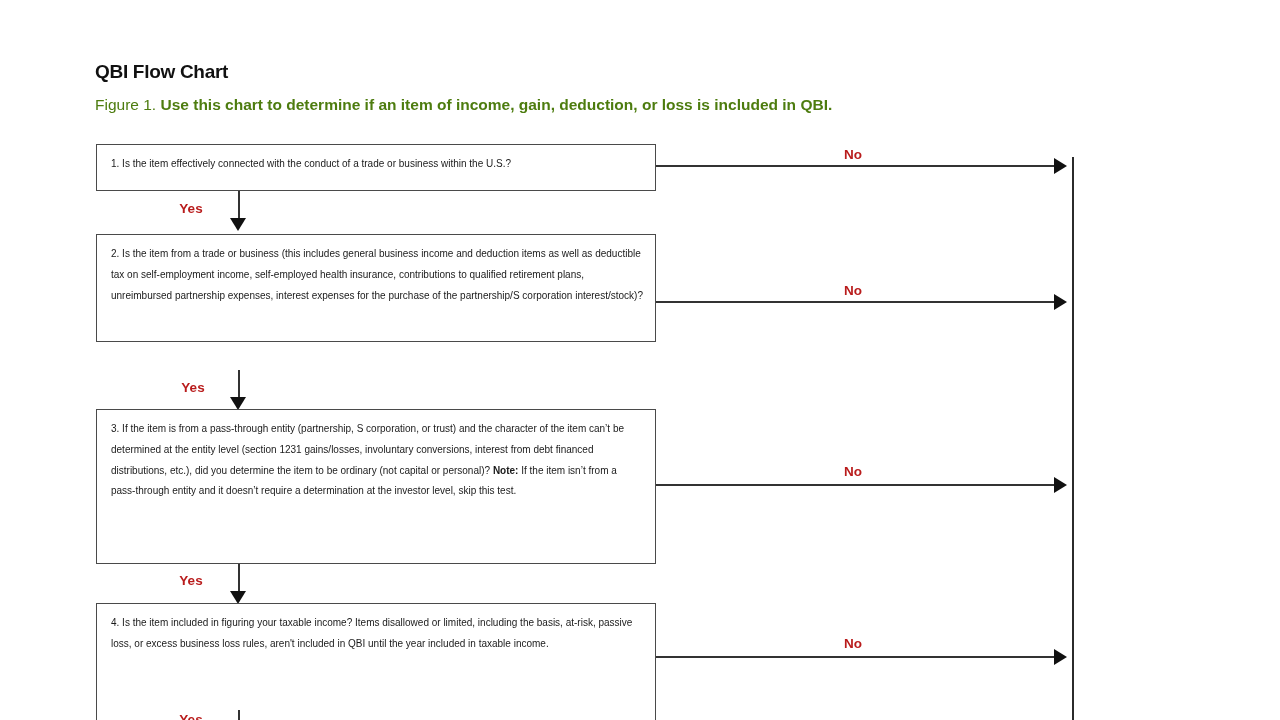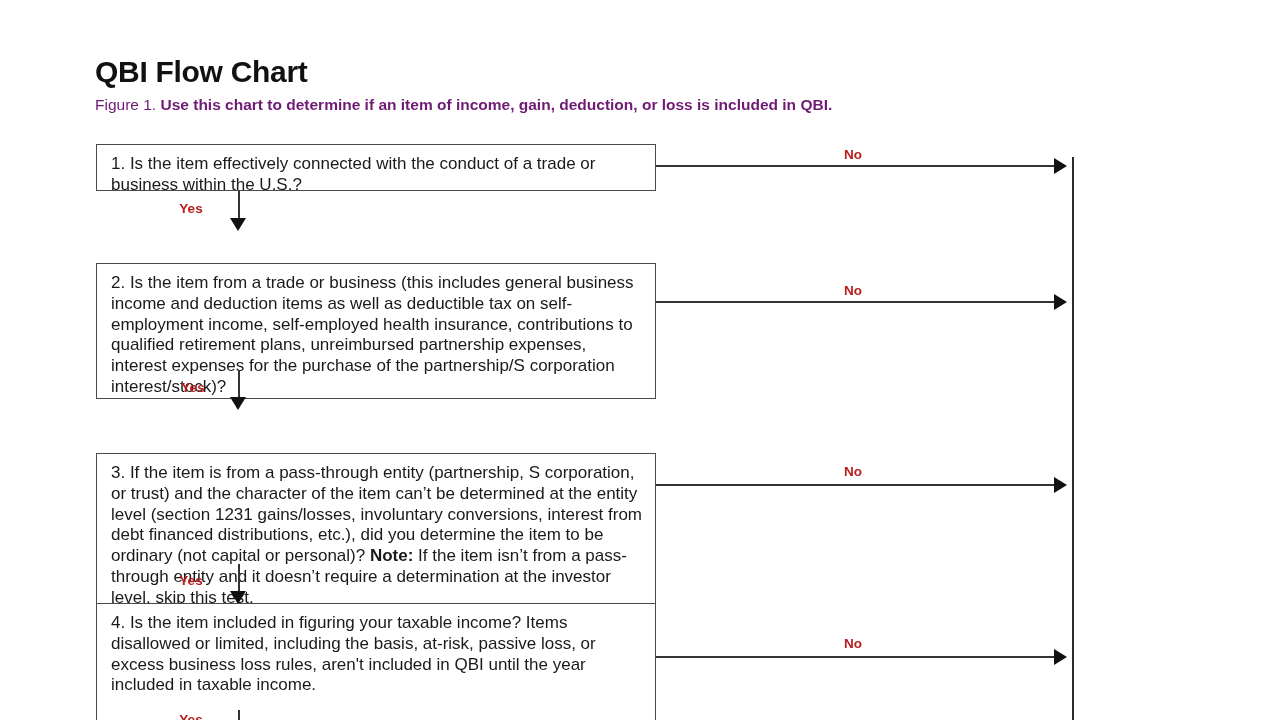--- a/index.html
+++ b/index.html
@@ -22,32 +22,32 @@
   }
 
   
   #header {
     position: absolute;
     left: 95px;
     top: 56px;
     width: 1000px;
   }
   #chart-title {
-    font-size: 30px;
+    font-size: 19px;
     font-weight: bold;
     line-height: 32px;
     letter-spacing: -0.3px;
     color: #111111;
     margin: 0;
   }
   #chart-subtitle {
     font-size: 15.5px;
     line-height: 20px;
     margin-top: 7px;
-    color: #701a75;
+    color: #4d7c0f;
     white-space: nowrap;
   }
   #chart-subtitle .fig-label { font-weight: normal; }
   #chart-subtitle .fig-strong { font-weight: bold; }
 
   
   #flow {
     position: absolute;
     left: 0;
     top: 0;
@@ -56,21 +56,21 @@
   }
 
   .node-box {
     position: absolute;
     box-sizing: border-box;
     border: 1.6px solid #4a4a4a;
     background: #ffffff;
     padding: 9px 12px 9px 14px;
   }
   .node-text {
-    font-size: 17px;
+    font-size: 10px;
     line-height: 20.8px;
     color: #1a1a1a;
     white-space: pre-wrap;
   }
   .node-text .emph { font-weight: bold; }
 
   
   .edge-label {
     position: absolute;
     font-size: 13.5px;
@@ -135,33 +135,33 @@
     </div>
 
     <div class="conn-v" style="left:238px; top:191px; height:29px;"></div>
     <div class="arrow-down" style="left:230px; top:218px;"></div>
     <div class="edge-label yes" style="left:155px; top:201px; width:72px;">Yes</div>
 
     <div class="conn-h" style="left:656px; top:165px; width:400px;"></div>
     <div class="arrow-right" style="left:1054px; top:157.5px;"></div>
     <div class="edge-label no" style="left:803px; top:147px; width:100px;">No</div>
 
-    <div class="node-box" style="left:96px; top:234px; width:560px; height:136px;margin-top:29px;">
+    <div class="node-box" style="left:96px; top:234px; width:560px; height:108px;">
       <div class="node-text">2. Is the item from a trade or business (this includes general business income and deduction items as well as deductible tax on self-employment income, self-employed health insurance, contributions to qualified retirement plans, unreimbursed partnership expenses, interest expenses for the purchase of the partnership/S corporation interest/stock)?</div>
     </div>
 
     <div class="conn-v" style="left:238px; top:370px; height:29px;"></div>
     <div class="arrow-down" style="left:230px; top:397px;"></div>
     <div class="edge-label yes" style="left:157px; top:380px; width:72px;">Yes</div>
 
     <div class="conn-h" style="left:656px; top:301px; width:400px;"></div>
     <div class="arrow-right" style="left:1054px; top:293.5px;"></div>
     <div class="edge-label no" style="left:803px; top:283px; width:100px;">No</div>
 
-    <div class="node-box" style="left:96px; top:409px; width:560px; height:155px;margin-top:44px;">
+    <div class="node-box" style="left:96px; top:409px; width:560px; height:155px;">
       <div class="node-text"><span>3. If the item is from a pass-through entity (partnership, S corporation, or trust) and the character of the item can’t be determined at the entity level (section 1231 gains/losses, involuntary conversions, interest from debt financed distributions, etc.), did you determine the item to be ordinary (not capital or personal)? </span><span class="emph">Note:</span><span> If the item isn’t from a pass-through entity and it doesn’t require a determination at the investor level, skip this test.</span></div>
     </div>
 
     <div class="conn-v" style="left:238px; top:564px; height:29px;"></div>
     <div class="arrow-down" style="left:230px; top:591px;"></div>
     <div class="edge-label yes" style="left:155px; top:573px; width:72px;">Yes</div>
 
     <div class="conn-h" style="left:656px; top:484px; width:400px;"></div>
     <div class="arrow-right" style="left:1054px; top:476.5px;"></div>
     <div class="edge-label no" style="left:803px; top:464px; width:100px;">No</div>

